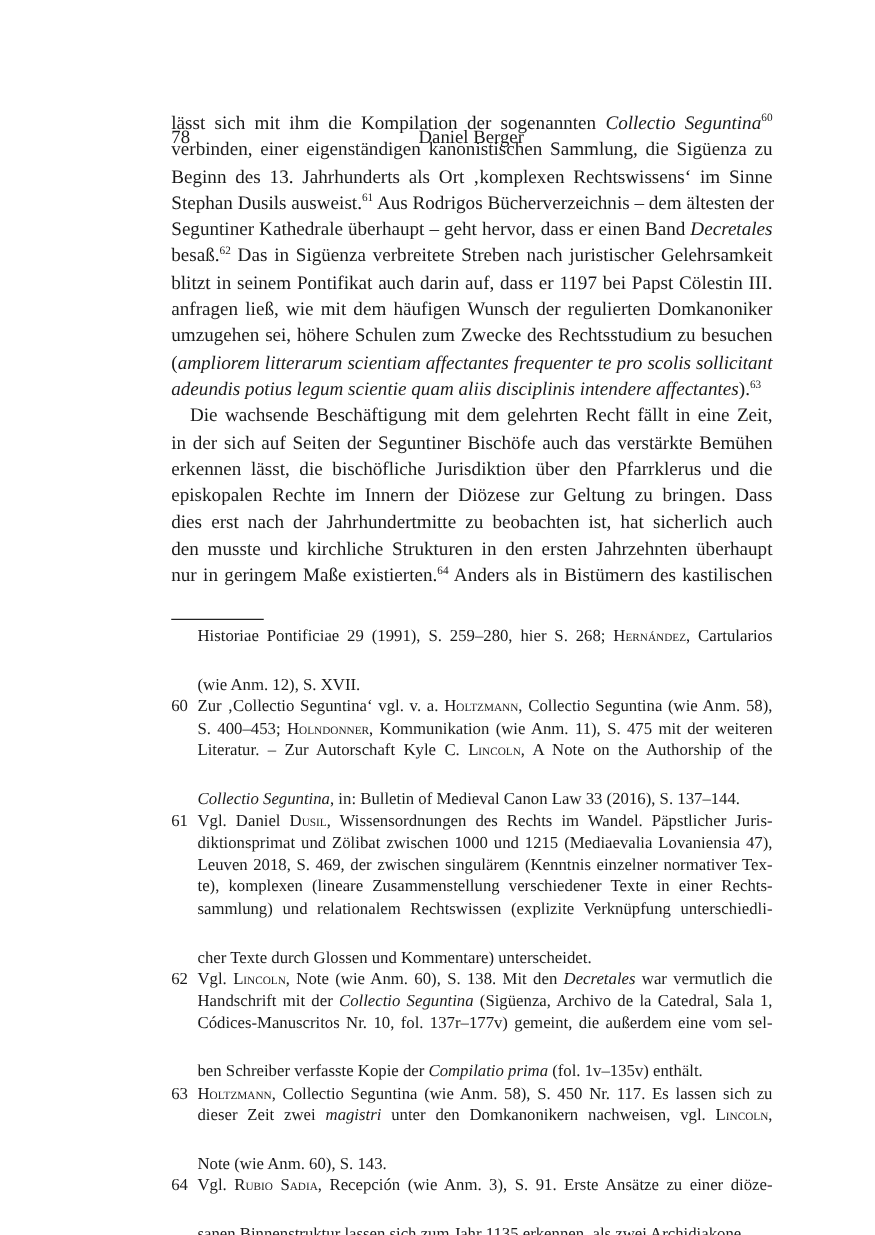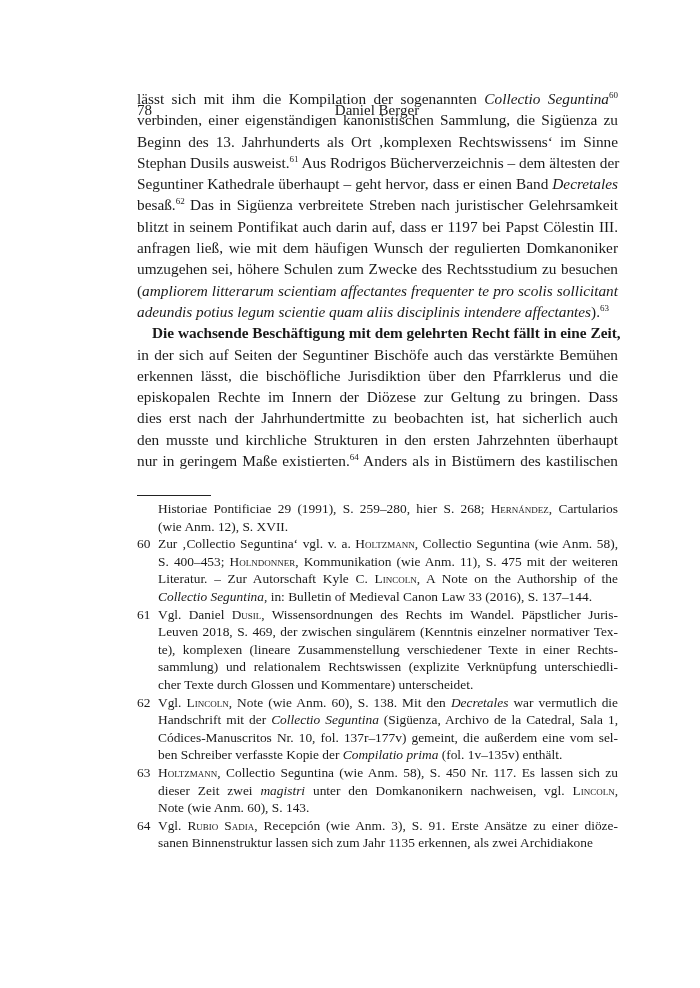--- a/index.html
+++ b/index.html
@@ -18,39 +18,39 @@
 
     .body-text {
       position: absolute; top: 88px; left: 137px; width: 481px;
       font-size: 15.3px; line-height: 21.3px;
     }
     .line {
       display: block; white-space: nowrap; text-align: justify; text-align-last: justify;
       height: 21.3px;
     }
     .line.last { text-align-last: left; }
-    .line.indent { padding-left: 15px; font-weight: bold; }
+    .line.indent { padding-left: 15px; }
     sup.fn { font-size: 9px; vertical-align: 6px; line-height: 0; }
     i { font-style: italic; }
 
     .footnote-rule {
       position: absolute; top: 495px; left: 137px; width: 74px; height: 0;
       border-top: 1px solid #222;
     }
     .footnotes {
       position: absolute; top: 500px; left: 137px; width: 481px;
       font-size: 13.4px; line-height: 17.6px;
     }
     .fn-block { position: relative; padding-left: 21px; }
     .fn-num { position: absolute; left: 0; top: 0; }
     .fn-line {
       display: block; white-space: nowrap; text-align: justify; text-align-last: justify;
       height: 17.6px;
     }
-    .fn-line.last { text-align-last: left; }
+    .fn-line.last { text-align-last: left; margin-top: 21px; }
     .sc { font-variant: small-caps; }
   </style>
 </head>
 <body>
 
 <div class="page-header">
   <span class="page-number">78</span>
   <span class="running-head">Daniel Berger</span>
 </div>
 
@@ -85,20 +85,21 @@
     <div class="fn-block">
       <span class="fn-num">60</span>
       <span class="fn-line"><span>Zur ‚Collectio Seguntina‘ vgl. v. a. </span><span class="sc">Holtzmann</span><span>, Collectio Seguntina (wie Anm. 58),</span></span>
       <span class="fn-line"><span>S. 400–453; </span><span class="sc">Holndonner</span><span>, Kommunikation (wie Anm. 11), S. 475 mit der weiteren</span></span>
       <span class="fn-line"><span>Literatur. – Zur Autorschaft Kyle C. </span><span class="sc">Lincoln</span><span>, A Note on the Authorship of the</span></span>
       <span class="fn-line last"><i>Collectio Seguntina</i><span>, in: Bulletin of Medieval Canon Law 33 (2016), S. 137–144.</span></span>
     </div>
     <div class="fn-block">
       <span class="fn-num">61</span>
       <span class="fn-line"><span>Vgl. Daniel </span><span class="sc">Dusil</span><span>, Wissensordnungen des Rechts im Wandel. Päpstlicher Juris-</span></span>
+      <span class="fn-line"><span>diktionsprimat und Zölibat zwischen 1000 und 1215 (Mediaevalia Lovaniensia 47),</span></span>
       <span class="fn-line"><span>Leuven 2018, S. 469, der zwischen singulärem (Kenntnis einzelner normativer Tex-</span></span>
       <span class="fn-line"><span>te), komplexen (lineare Zusammenstellung verschiedener Texte in einer Rechts-</span></span>
       <span class="fn-line"><span>sammlung) und relationalem Rechtswissen (explizite Verknüpfung unterschiedli-</span></span>
       <span class="fn-line last"><span>cher Texte durch Glossen und Kommentare) unterscheidet.</span></span>
     </div>
     <div class="fn-block">
       <span class="fn-num">62</span>
       <span class="fn-line"><span>Vgl. </span><span class="sc">Lincoln</span><span>, Note (wie Anm. 60), S. 138. Mit den </span><i>Decretales</i><span> war vermutlich die</span></span>
       <span class="fn-line"><span>Handschrift mit der </span><i>Collectio Seguntina</i><span> (Sigüenza, Archivo de la Catedral, Sala 1,</span></span>
       <span class="fn-line"><span>Códices-Manuscritos Nr. 10, fol. 137r–177v) gemeint, die außerdem eine vom sel-</span></span>

